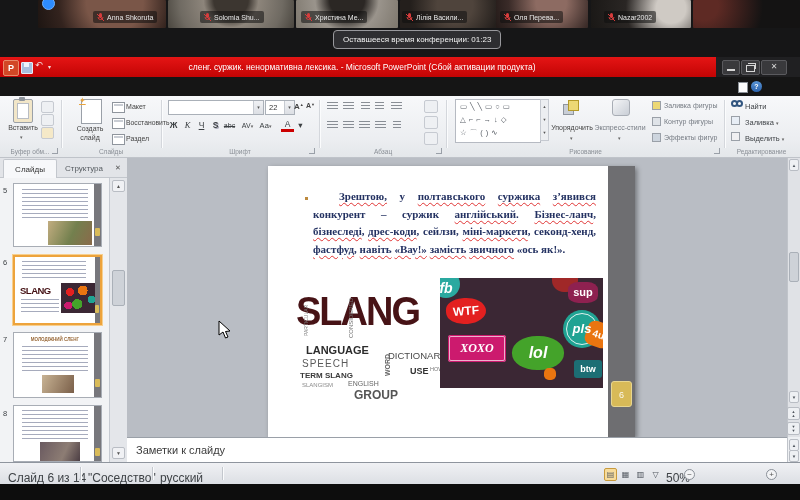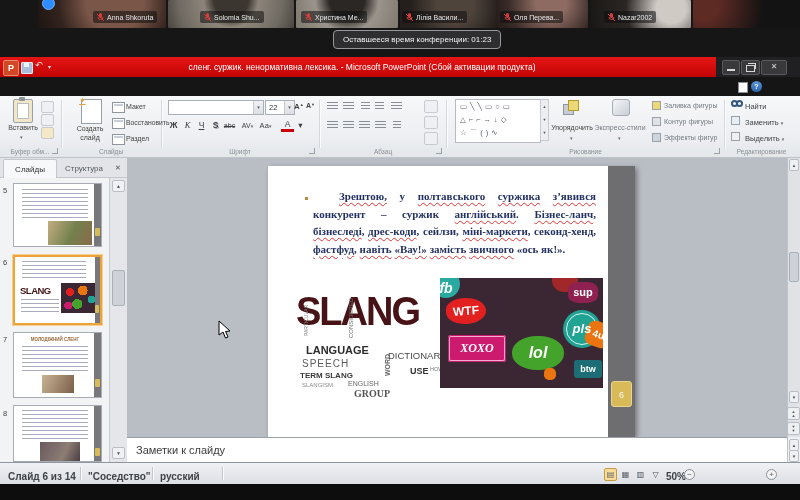--- a/index.html
+++ b/index.html
@@ -139,21 +139,21 @@
   .wc6{left:204px;top:26px;font-size:10px;color:#222;border:1px solid #999;padding:0 2px;}
   .wc7{left:212px;top:45px;font-size:9px;color:#555;font-weight:normal;}
   .wc8{left:88px;top:94px;font-size:7px;transform:rotate(-90deg);transform-origin:left top;color:#666;}
   .wc9{left:114px;top:84px;font-size:9px;color:#333;}
   .wc10{left:134px;top:84px;font-size:5.5px;color:#777;font-weight:normal;}
   .wc11{left:146px;top:92px;font-size:5px;color:#888;font-weight:normal;}
   .wc12{left:188px;top:104px;font-size:6px;transform:rotate(-90deg);transform-origin:left top;color:#555;}
   .wc13{left:166px;top:94px;font-size:7px;color:#444;}
   .wc14{left:203px;top:96px;font-size:6.5px;color:#555;font-weight:normal;}
   .wc15{left:52px;top:98px;font-size:7px;color:#666;font-weight:normal;}
-  .wc16{left:58px;top:106px;font-size:10px;color:#555;font-family:Liberation Serif, serif;}
+  .wc16{left:58px;top:106px;font-size:12px;color:#555;}
   .wc17{left:6px;top:100px;font-size:6px;color:#8a8a8a;font-weight:normal;}
   .wc18{left:148px;top:24px;font-size:6px;color:#777;font-weight:normal;}
   .wc19{left:52px;top:56px;font-size:6px;transform:rotate(-90deg);transform-origin:left top;color:#707070;font-weight:normal;}
   .wc20{left:7px;top:54px;font-size:5px;transform:rotate(-90deg);transform-origin:left top;color:#808080;font-weight:normal;}
 
   
   #bubbles{position:absolute;left:172px;top:112px;width:163px;height:110px;background:#3b2734;overflow:hidden;}
   .bb{position:absolute;color:#fff;font-weight:bold;font-style:italic;text-align:center;}
   .bb-fb{left:-8px;top:-8px;width:28px;height:28px;border-radius:50%;background:#2aa9a0;font-size:14px;line-height:36px;}
   .bb-wtf{left:6px;top:20px;width:40px;height:26px;background:#e32020;border-radius:45% 55% 50% 50%;
@@ -185,21 +185,21 @@
   .navbtn i{font-size:4px;font-style:normal;color:#50565e;line-height:4px;}
 
   
   #notes{left:127px;top:437px;width:660px;height:25px;background:#fff;border-top:1px solid #9aa0a8;box-sizing:border-box;}
   #notes span{position:absolute;left:9px;top:6px;font-size:11px;color:#3c3c3c;}
   #notesscroll{left:787px;top:437px;width:13px;height:25px;background:#eef0f3;border-left:1px solid #c0c4ca;box-sizing:border-box;}
 
   
   #statusbar{left:0;top:462px;width:800px;height:22px;background:linear-gradient(#f0f1f4,#dcdfe4);
     border-top:1px solid #8f959e;box-sizing:border-box;}
-  .st{position:absolute;top:8px;font-size:10px;color:#3f4347;white-space:nowrap;font-weight:bold;}
+  .st{position:absolute;top:8px;font-size:12px;color:#3f4347;white-space:nowrap;}
   .stsep{position:absolute;top:4px;width:1px;height:13px;background:#c3c7cd;border-right:1px solid #fafbfc;}
   .vbtn{position:absolute;top:5px;width:13px;height:13px;text-align:center;line-height:13px;font-size:8px;color:#50565e;border-radius:2px;}
   .vbtn.on{background:#f7dc9c;border:1px solid #c89a3c;box-sizing:border-box;line-height:11px;}
   .zbtn{position:absolute;top:6px;width:11px;height:11px;border:1px solid #8a9098;border-radius:50%;background:#f2f3f5;
     font-size:8px;color:#555;text-align:center;line-height:9px;box-sizing:border-box;}
 
   #blackbar{left:0;top:484px;width:800px;height:16px;background:#0d0d0d;}
 </style>
 </head>
 <body>
@@ -390,21 +390,21 @@
     <div class="rbtxt grytxt" style="left:664px;top:38px">Эффекты фигур</div>
     <div class="glabel" style="left:447px;width:277px">Рисование</div>
     <div class="dlgl" style="left:714px"></div>
 
     <div id="findic" class="abs">
         <i></i>
         <u></u>
       </div>
     <div class="edrow" style="top:6px">Найти</div>
     <div class="dsm" style="left:731px;top:20px;background:#e8eef6"></div>
-    <div class="edrow" style="top:22px"><span>Заменить</span> <span class="caret">▾</span></div>
+    <div class="edrow" style="top:22px"><span>Заливка</span> <span class="caret">▾</span></div>
     <div class="dsm" style="left:731px;top:36px;background:#f0f0f2"></div>
     <div class="edrow" style="top:38px"><span>Выделить</span> <span class="caret">▾</span></div>
     <div class="glabel" style="left:725px;width:73px">Редактирование</div>
   </div>
 
   <div class="abs" id="sidebar">
     <div id="sbtabs">
       <span class="sbtab" id="sbt1">Слайды</span>
       <span class="sbtab" id="sbt2">Структура</span>
       <span class="abs" id="sbx">✕</span>

